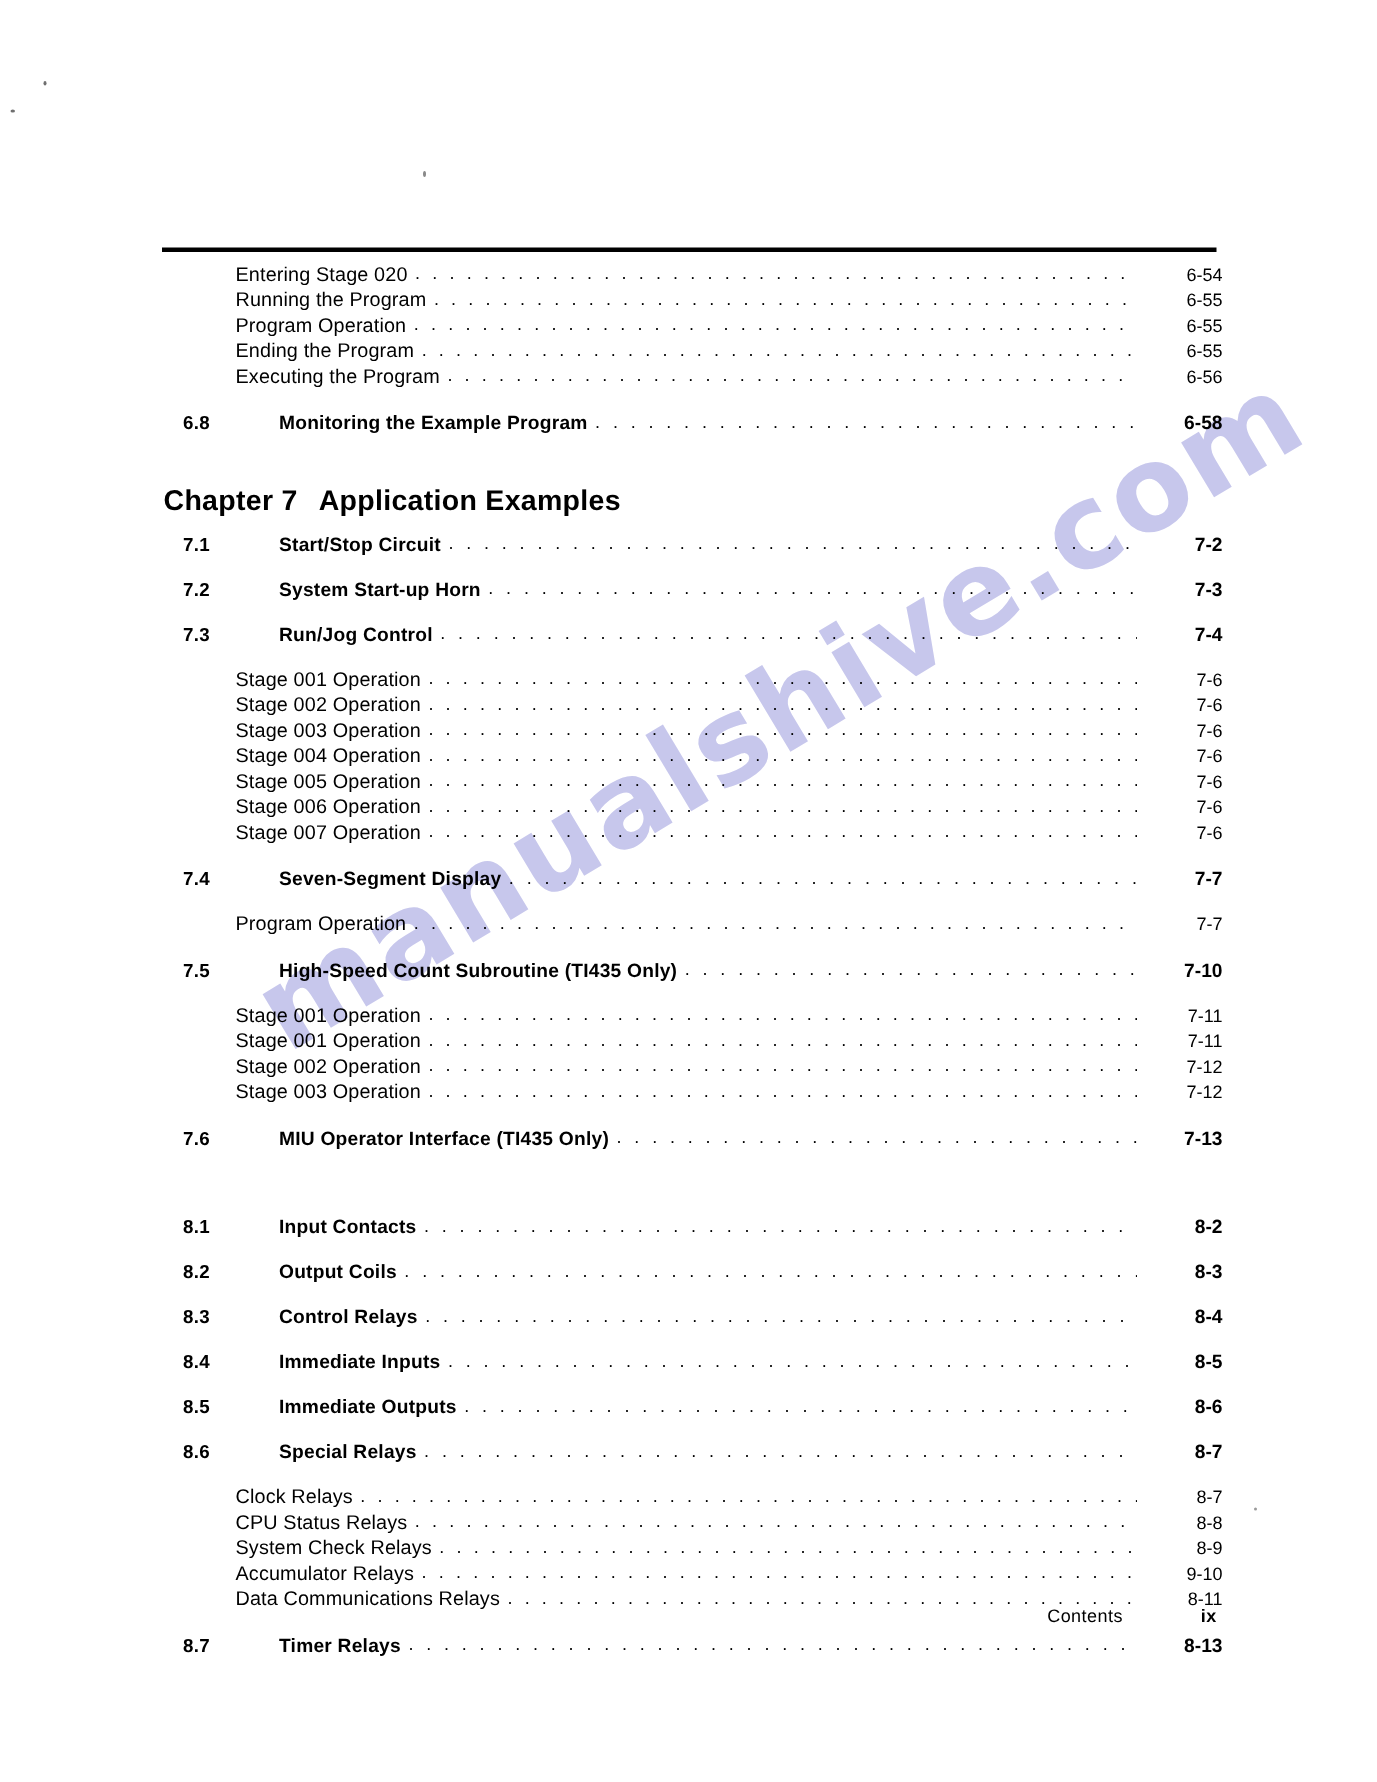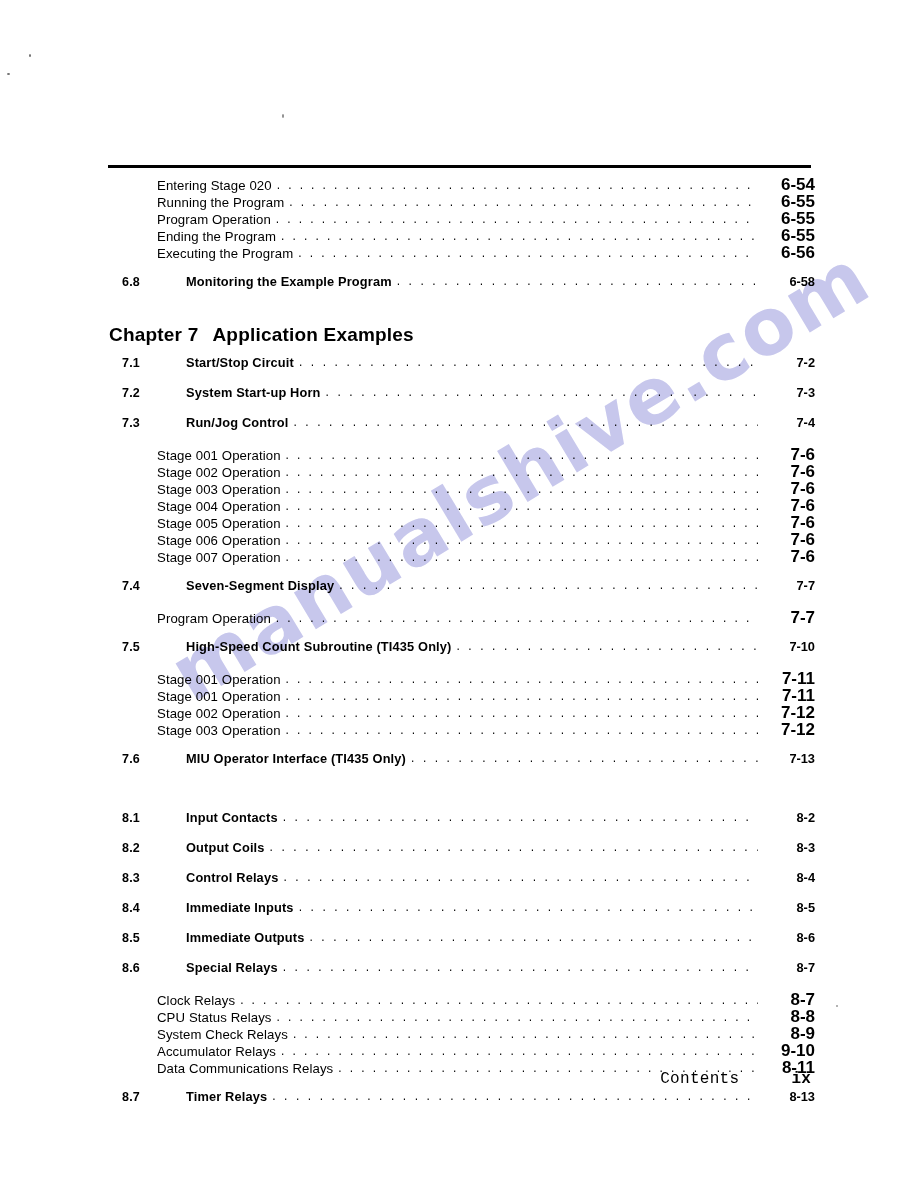--- a/index.html
+++ b/index.html
@@ -138,22 +138,22 @@
   }
   .row.sub .num {
     font-weight: 400;
   }
   .row.sub .title {
     font-size: 13.2px;
     font-weight: 400;
     letter-spacing: 0.1px;
   }
   .row.sub .pg {
-    font-size: 17px;
-    font-weight: 700;
+    font-size: 12px;
+    font-weight: 400;
   }
   .row.sub .leader {
     letter-spacing: 2.4px;
   }
 
   
   .chapter {
     margin-left: 105px;
     font-size: 19px;
     font-weight: 700;
@@ -168,22 +168,21 @@
 
   
   .footer {
     position: absolute;
     left: 0;
     top: 1070px;
     width: 918px;
     display: flex;
     justify-content: flex-end;
     align-items: baseline;
-    font-size: 16px;
-    font-family: Liberation Mono, monospace;
+    font-size: 12px;
   }
   .footer .f-label { letter-spacing: 0.3px; }
   .footer .f-page {
     margin-left: 52px;
     margin-right: 107px;
     font-weight: 700;
     letter-spacing: 0.2px;
   }
 </style>
 </head>

